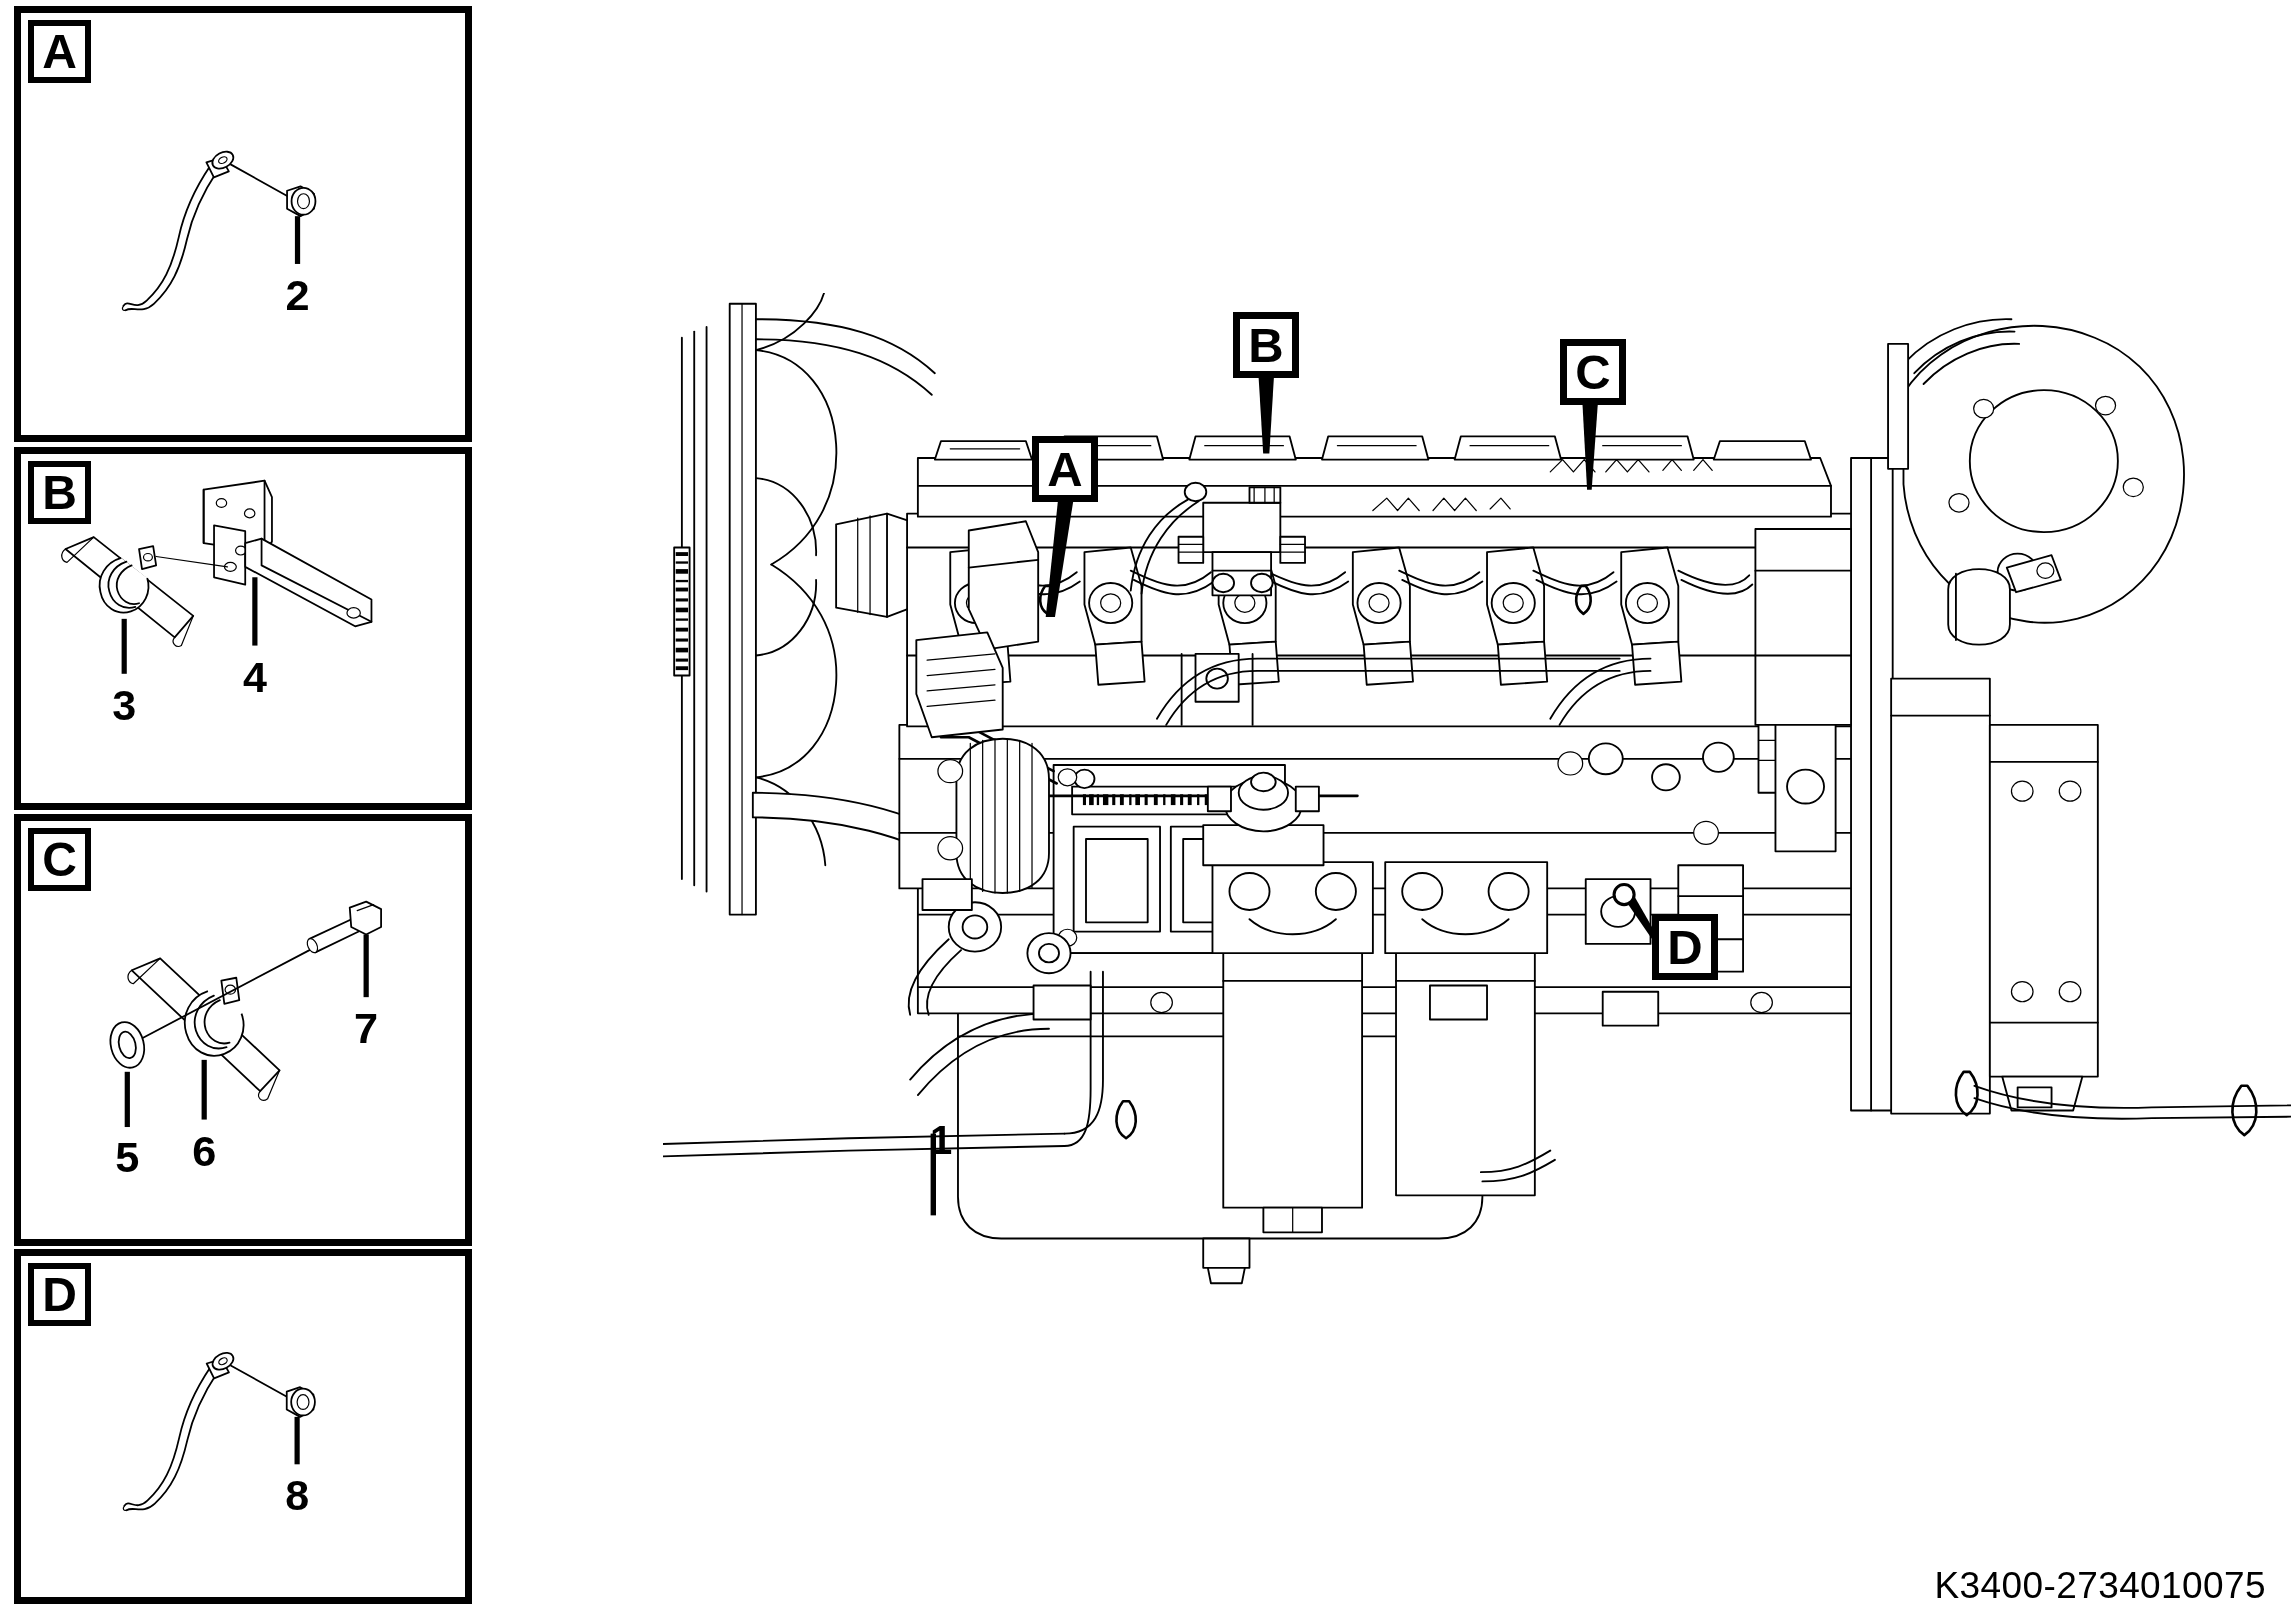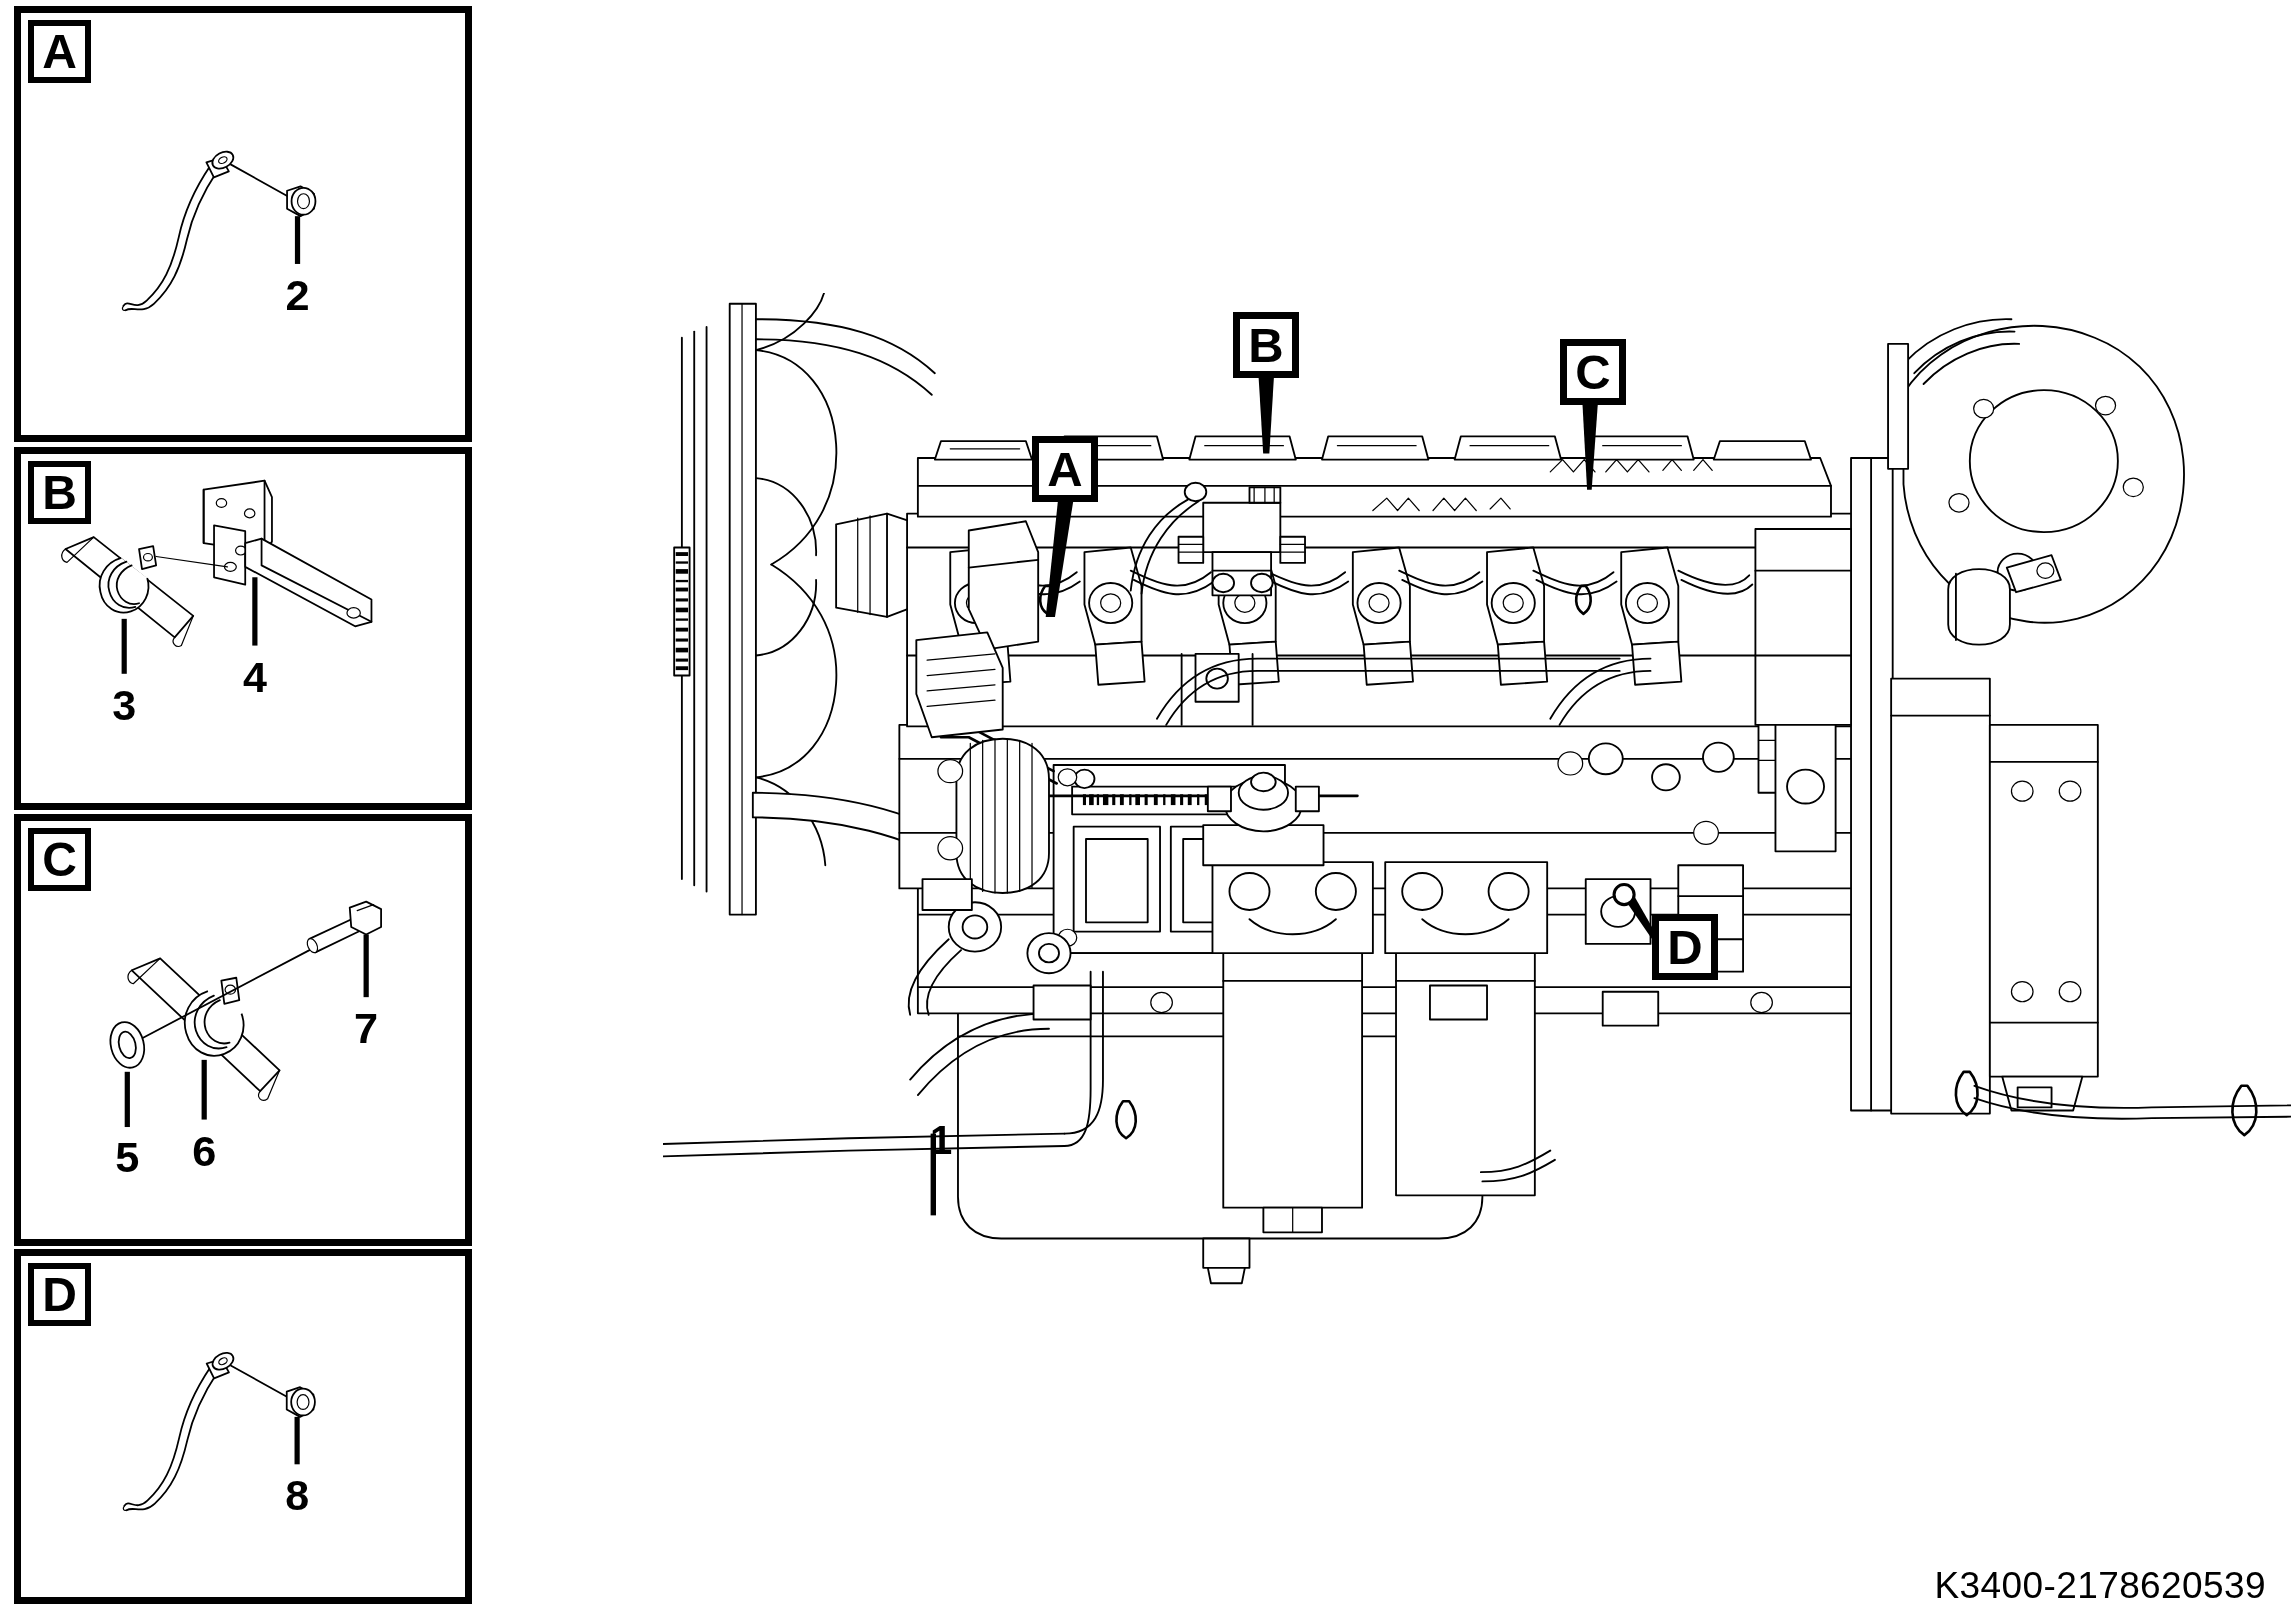--- a/index.html
+++ b/index.html
@@ -582,14 +582,14 @@
   <circle cx="2106" cy="1160" r="13" fill="#fff" stroke="#000" stroke-width="4"></circle>
 </svg>
 
 <div class="callout" id="callout-a">A</div>
 <div class="callout" id="callout-b">B</div>
 <div class="callout" id="callout-c">C</div>
 <div class="callout" id="callout-d">D</div>
 
 <div class="leader-num" id="leader-1-num">1</div>
 
-<div id="part-number">K3400-2178620539</div>
+<div id="part-number">K3400-2734010075</div>
 
 
 </body></html>

